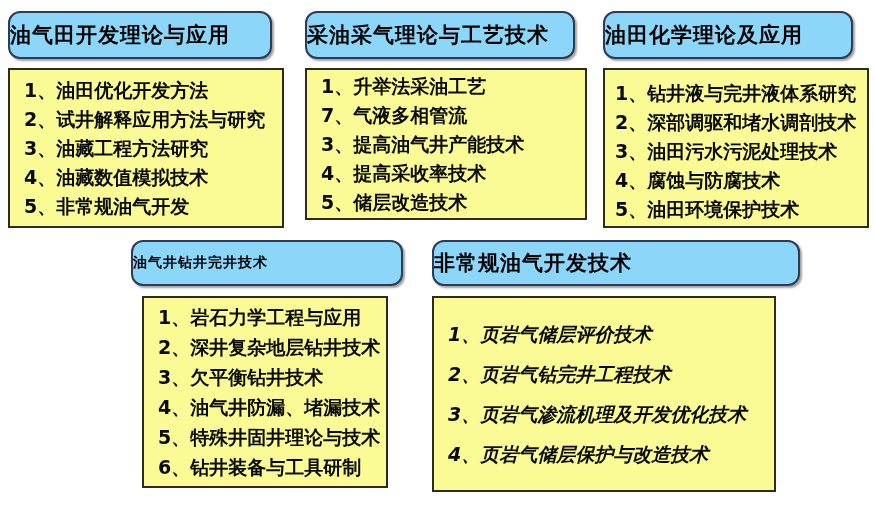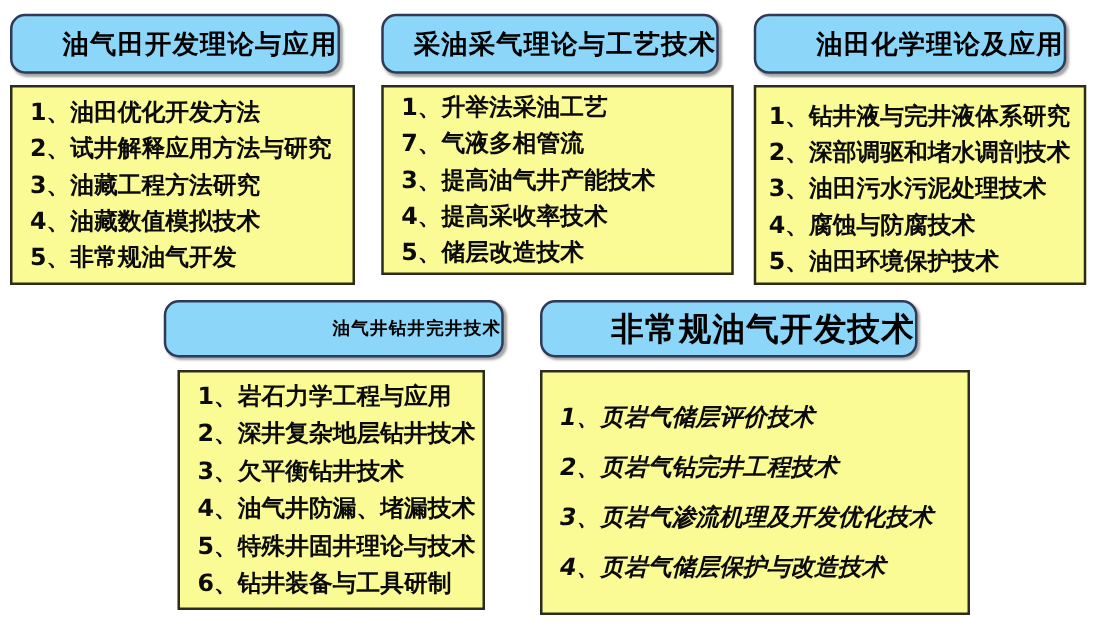--- a/index.html
+++ b/index.html
@@ -27,21 +27,21 @@
   }
 
   .group-header {
     box-sizing: border-box;
     background: #8CD6F9;
     border: 2px solid #2E3A56;
     border-radius: 12px;
     box-shadow: 2px 2px 2px rgba(90, 90, 90, 0.55);
     display: flex;
     align-items: center;
-    justify-content: flex-end;
+    justify-content: flex-start;
     color: #000000;
     font-weight: 700;
     letter-spacing: 1px;
     white-space: nowrap;
   }
 
   .group-body {
     box-sizing: border-box;
     background: #FBFB96;
     border: 2px solid #2B2B1E;
@@ -78,21 +78,21 @@
 
   
   #grp-drilling { left: 131px; top: 240px; }
   #grp-drilling .group-header { width: 272px; height: 46px; font-size: 14px; }
   #grp-drilling .group-body   { width: 246px; height: 192px; margin-top: 10px;
                                 margin-left: 11px;
                                 padding: 6px 0 6px 14px; font-size: 19px; }
   #grp-drilling .item { line-height: 30px; }
 
   #grp-unconventional { left: 432px; top: 240px; }
-  #grp-unconventional .group-header { width: 302px; height: 46px; font-size: 26px; }
+  #grp-unconventional .group-header { width: 368px; height: 46px; font-size: 21px; }
   #grp-unconventional .group-body   { width: 344px; height: 196px; margin-top: 10px;
                                       padding: 6px 0 6px 14px; font-size: 19px; font-style: italic; }
   #grp-unconventional .item { line-height: 40px; }
 </style>
 </head>
 <body>
 
 <div class="canvas">
 
   <div class="group" id="grp-reservoir">

